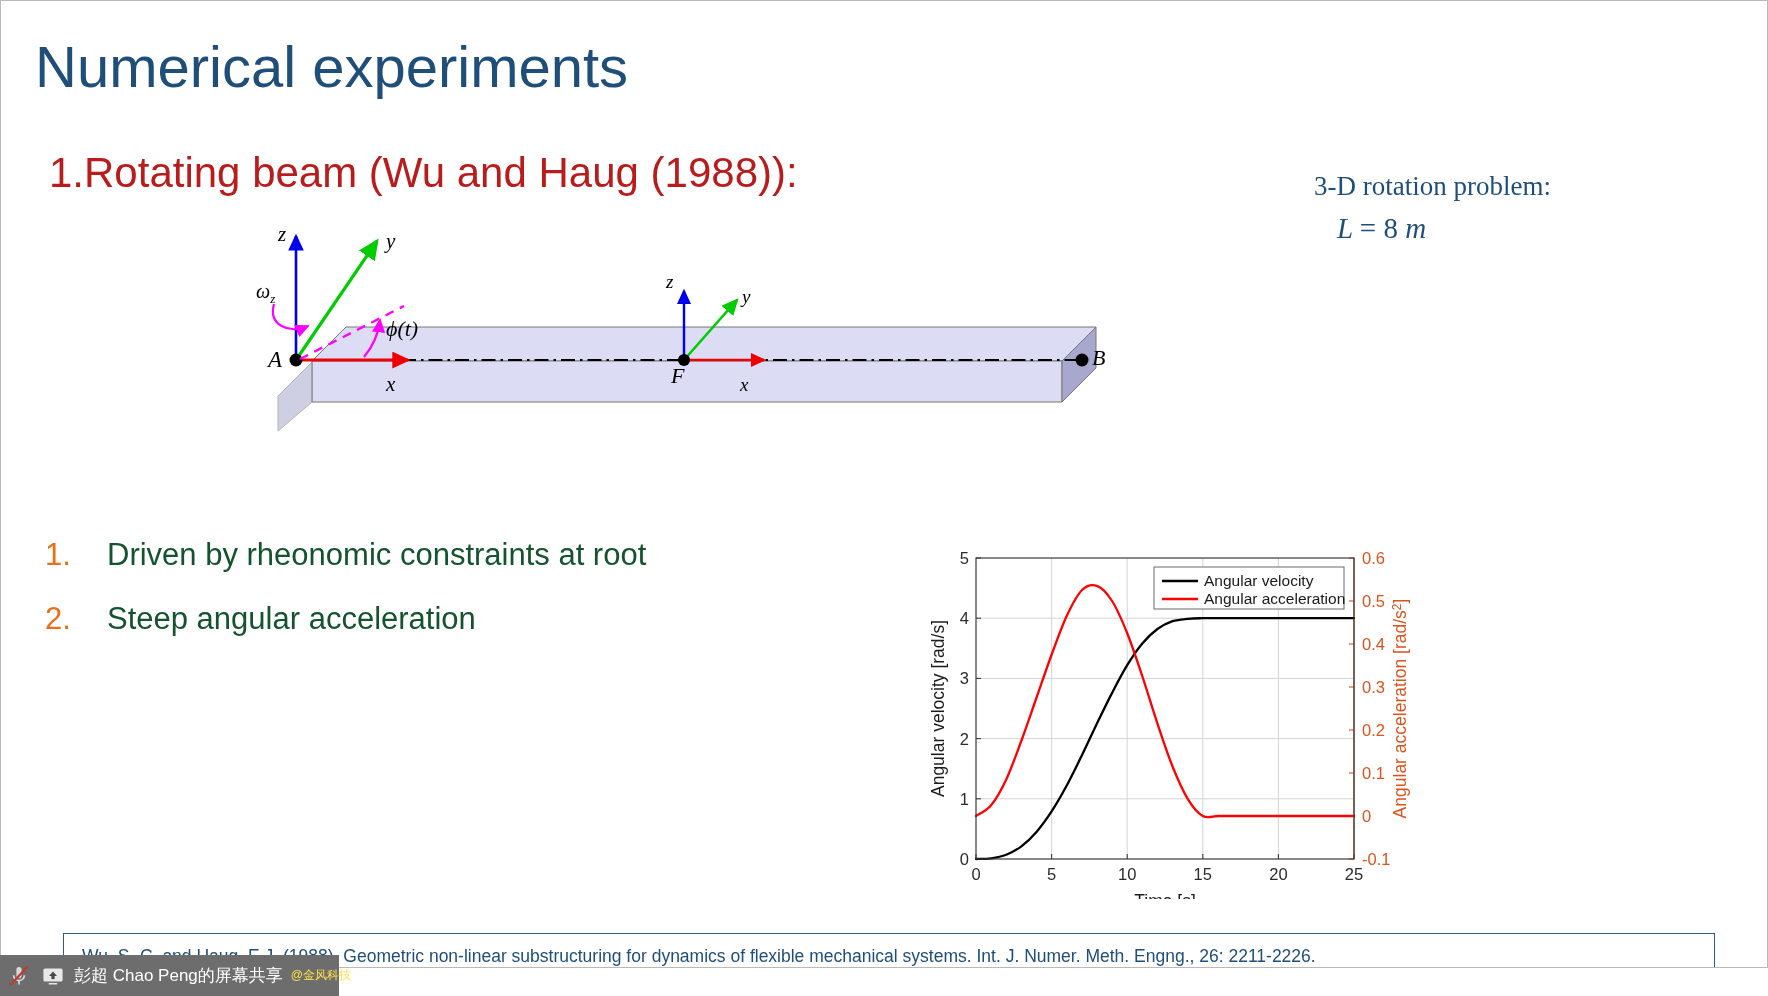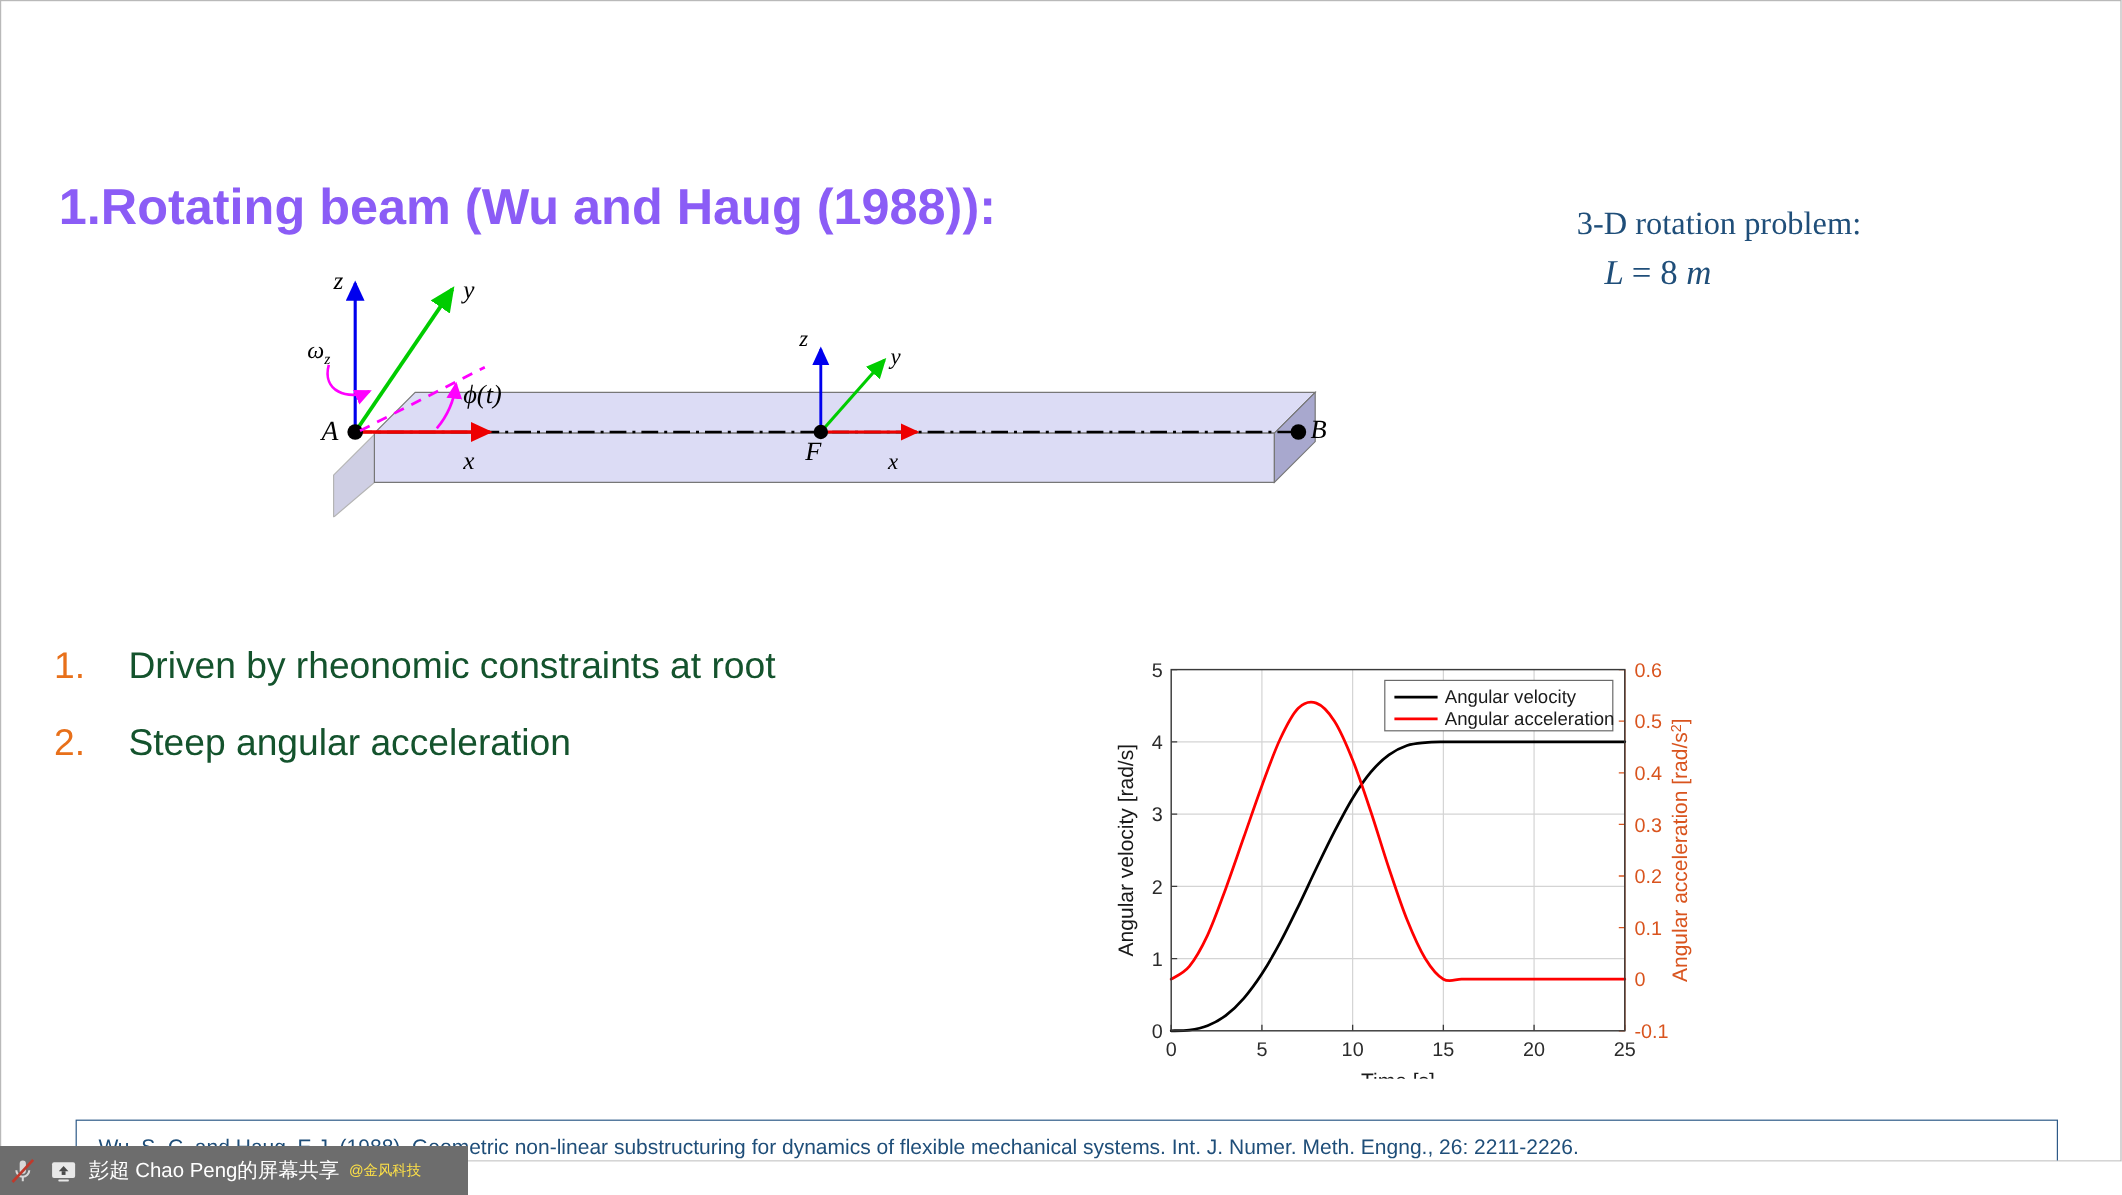--- a/index.html
+++ b/index.html
@@ -30,22 +30,22 @@
     font-size: 58px;
     font-weight: 400;
     color: #1F4E79;
     letter-spacing: 0px;
     white-space: nowrap;
   }
   .slide-subtitle {
     position: absolute;
     left: 48px; top: 148px;
     font-size: 42px;
-    font-weight: 700;
-    color: #8b5cf6;
+    font-weight: 400;
+    color: #b91c1c;
     white-space: nowrap;
   }
 
   
   .params {
     position: absolute;
     left: 1313px; top: 168px;
     color: #1F4E79;
     font-family: "Liberation Serif", serif;
     line-height: 1.32;
@@ -127,21 +127,21 @@
     font-size: 17.5px;
     color: #1F4E79;
     padding-left: 18px;
     white-space: nowrap;
   }
 
   
   #taskbar {
     position: absolute;
     left: 0; top: 955px;
-    width: 390px; height: 41px;
+    width: 339px; height: 41px;
     background: #6d6d6d;
     display: flex;
     align-items: center;
     gap: 8px;
     padding-left: 6px;
     box-sizing: border-box;
   }
   #taskbar .tb-icon {
     width: 26px; height: 26px;
     flex: none;
@@ -162,20 +162,21 @@
     left: 0; top: 968px;
     width: 1768px; height: 28px;
     background: #ffffff;
   }
 </style>
 </head>
 <body>
 
 <div id="slide">
 
+  <div class="slide-title">Numerical experiments</div>
   <div class="slide-subtitle">1.Rotating beam (Wu and Haug (1988)):</div>
 
   <div class="params">
     <div class="p-head">3-D rotation problem:</div>
     <div class="p-eq">
       <span>L</span>
       <span class="rm"> = </span>
       <span class="rm">8</span>
       <span>m</span>
     </div>

